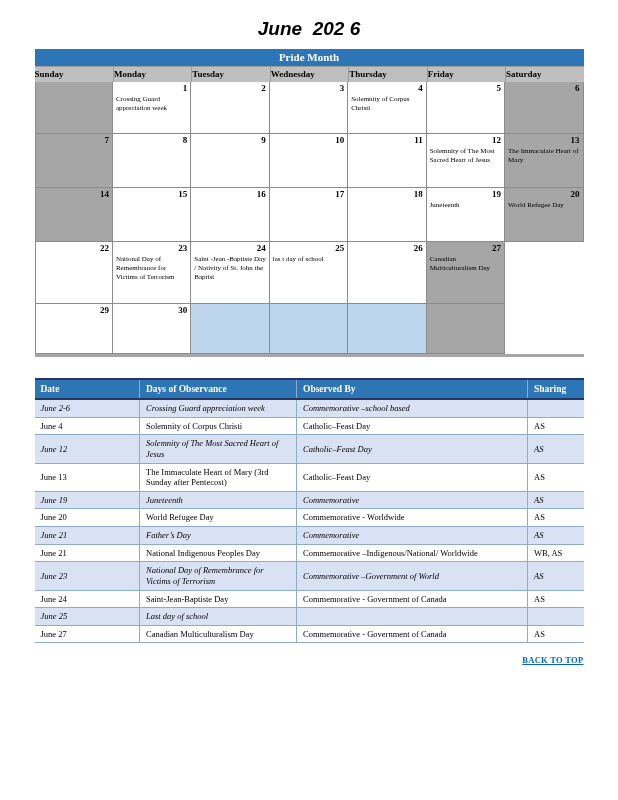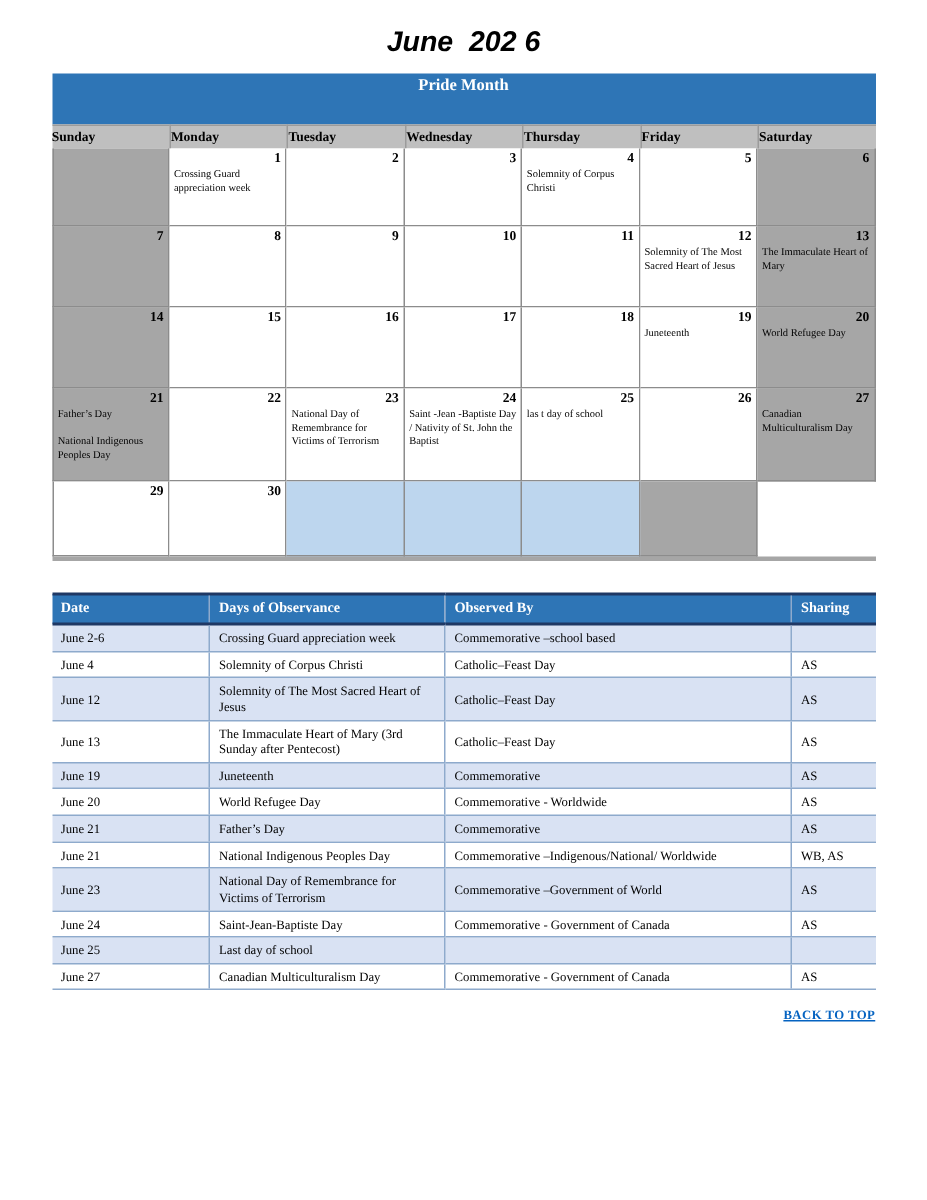--- a/index.html
+++ b/index.html
@@ -18,21 +18,21 @@
     white-space:pre;
     margin:0 0 9px 0;
     font-style:italic;
   }
 
   
   .calendar { border-bottom:3px solid #A6A6A6; }
   .banner {
     background:#2E75B6; color:#ffffff;
     text-align:center; font-weight:bold; font-size:11px;
-    height:34px; line-height:17px;
+    height:17px; line-height:17px;
   }
   .day-headers {
     display:grid; grid-template-columns:repeat(7,1fr);
     background:#BFBFBF;
   }
   .day-h {
     font-weight:bold; font-size:9px;
     height:15px; line-height:15px;
     border-left:1px solid #9b9b9b;
     border-top:1px solid #9b9b9b;
@@ -80,21 +80,21 @@
   }
   table.obs th:first-child { border-left:none; }
   table.obs td {
     font-size:8.5px; line-height:1.25;
     padding:3px 6px;
     border-bottom:1px solid #8EAACC;
     border-left:1px solid #8EAACC;
     vertical-align:middle;
   }
   table.obs td:first-child { border-left:none; }
-  table.obs tr.alt { background:#D9E2F3; }
+  table.obs tr.alt { background:#D9E2F3;font-style:italic; }
   .col-date { width:105px; }
   .col-obsv { width:157px; }
   .col-by   { width:231px; }
   .col-shar { width:56px; }
 
   .backtotop { text-align:right; margin-top:6px; }
   .backtotop a {
     color:#0563C1; font-weight:bold; font-size:8.5px;
     text-decoration:underline; letter-spacing:0.3px;
     cursor:pointer;
@@ -203,26 +203,20 @@
           <div class="cell day">
             <div class="num">19</div>
             <div class="events">Juneteenth</div>
           </div>
           <div class="cell weekend">
             <div class="num">20</div>
             <div class="events">World Refugee Day</div>
           </div>
         </div>
         <div class="week w3">
-          <div class="cell weekend">
-            <div class="num">21</div>
-            <div class="events">Father’s Day
-
-National Indigenous Peoples Day</div>
-          </div>
           <div class="cell day">
             <div class="num">22</div>
             <div class="events"></div>
           </div>
           <div class="cell day">
             <div class="num">23</div>
             <div class="events">National Day of Remembrance for Victims of Terrorism</div>
           </div>
           <div class="cell day">
             <div class="num">24</div>

